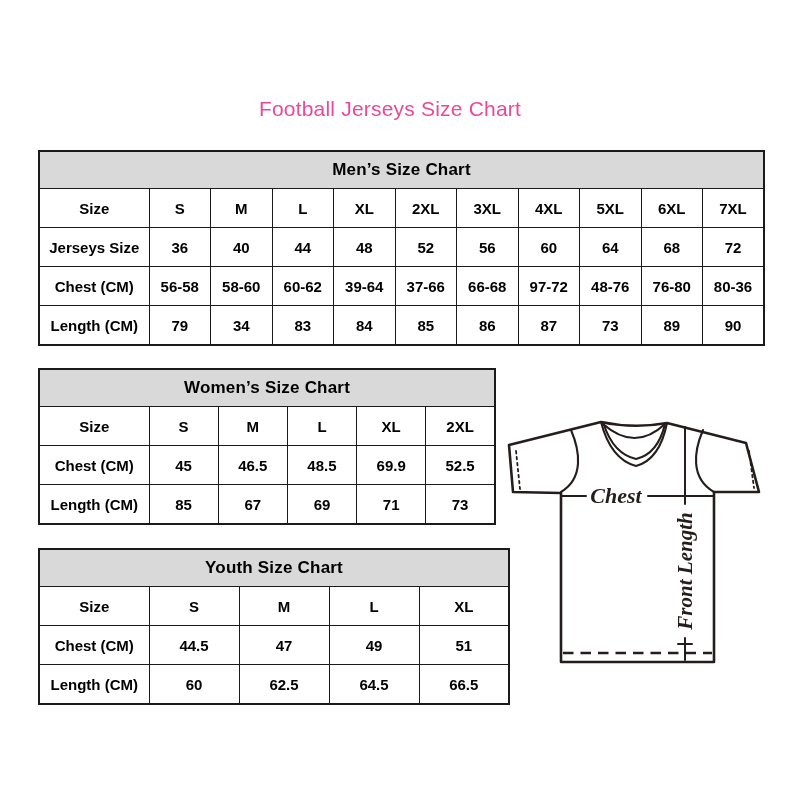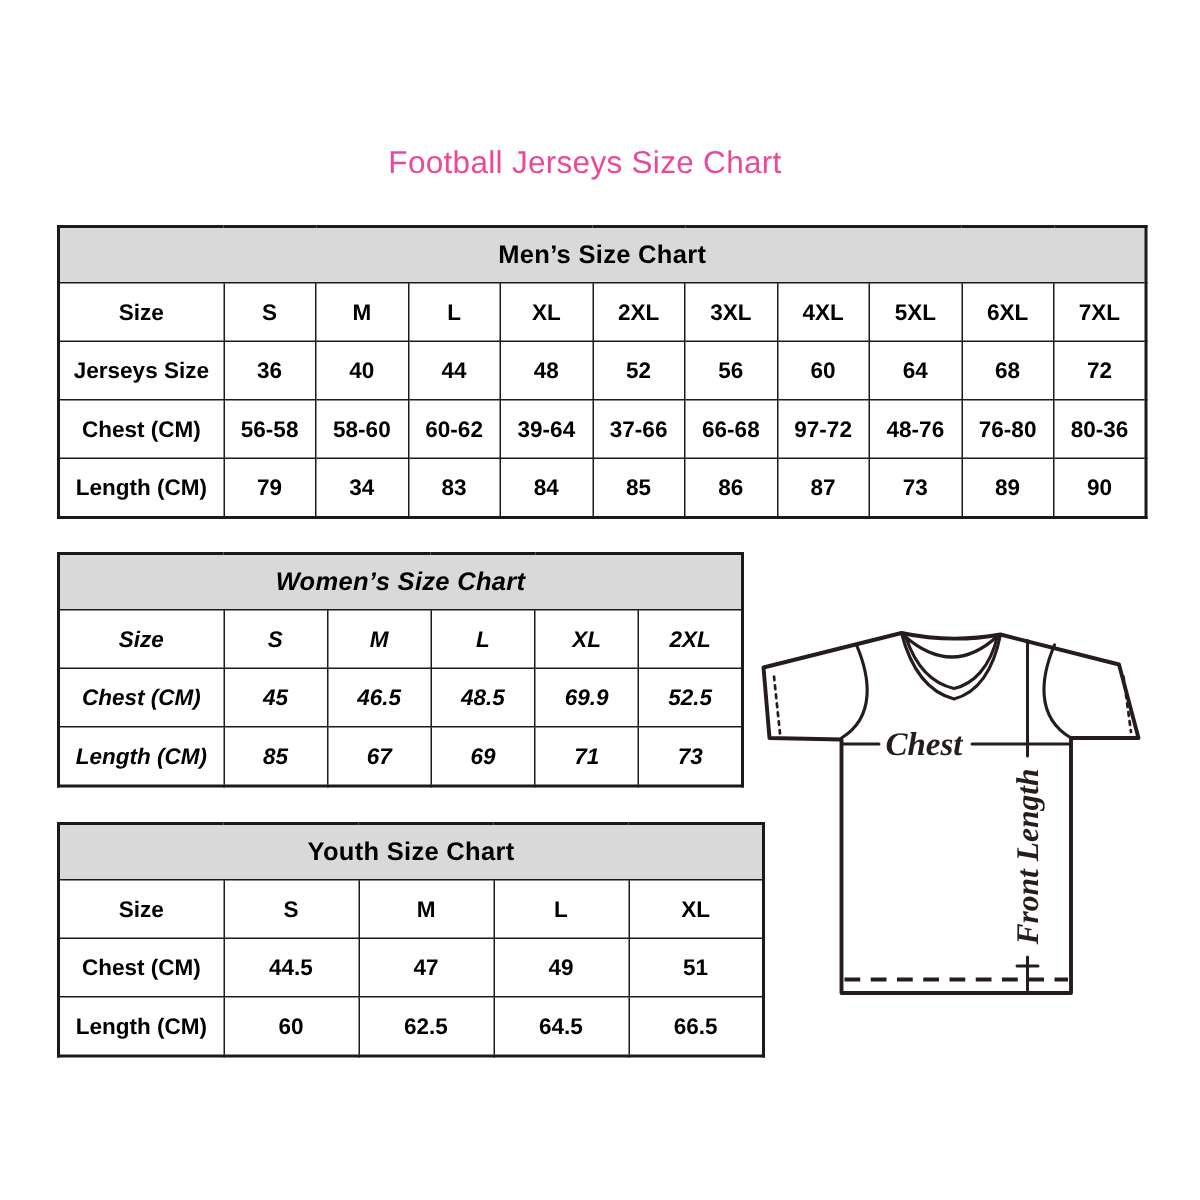--- a/index.html
+++ b/index.html
@@ -17,21 +17,21 @@
   }
   table.size-table th,table.size-table td{
     border:1px solid #1a1a1a;font-weight:bold;font-size:15px;color:#000;
     text-align:center;vertical-align:middle;height:38px;padding:0 2px;overflow:hidden;
   }
   table.size-table th.section-title{
     background:#d9d9d9;font-size:17px;height:36px;letter-spacing:0.2px;
   }
   col.label-col{width:110px;}
   #mens{left:38px;top:150px;width:727px;}
-  #womens{left:38px;top:368px;width:458px;font-style:italic;}
+  #womens{left:38px;top:368px;width:458px;}
   #youth{left:38px;top:548px;width:472px;}
   .jersey-wrap{position:absolute;left:500px;top:410px;width:270px;height:262px;}
   .jersey-wrap svg{display:block;width:270px;height:262px;}
   .j-line{fill:none;stroke:#241d1b;stroke-linecap:round;stroke-linejoin:round;}
   .j-outline{stroke-width:2.6;}
   .j-detail{stroke-width:2.1;}
   .j-measure{stroke-width:2;}
   .j-dotted{stroke-width:1.8;stroke-dasharray:2.5,3.5;}
   .j-dashed{stroke-width:2.6;stroke-dasharray:10.5,7;stroke-linecap:butt;}
   .d-label{

